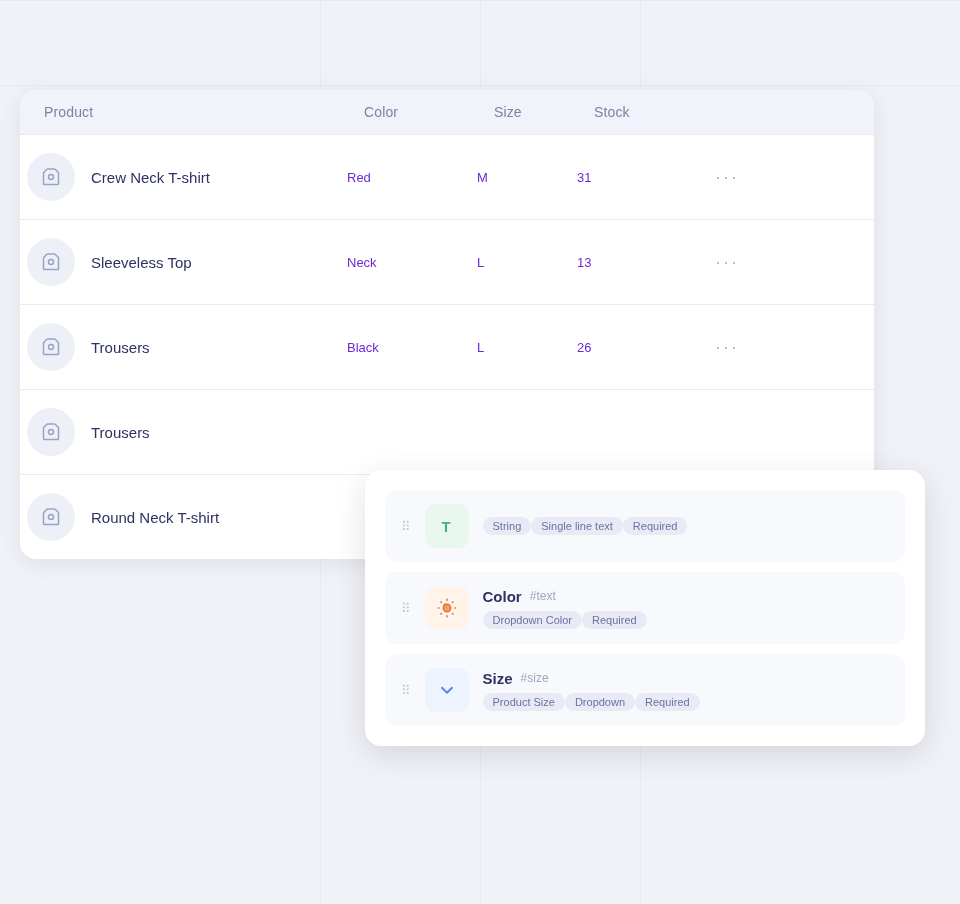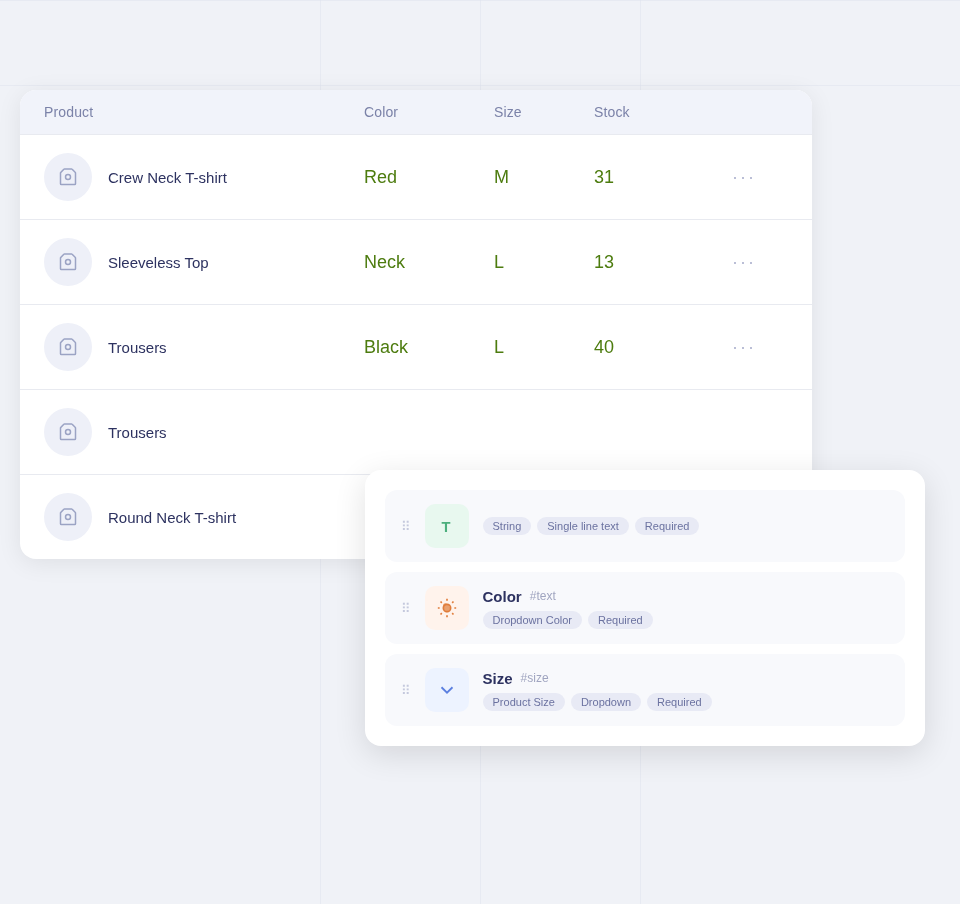--- a/index.html
+++ b/index.html
@@ -10,21 +10,21 @@
       width: 960px;
       position: relative;
       overflow: hidden;
     }
 
     
     .table-card {
       position: absolute;
       top: 90px;
       left: 20px;
-      width: 792px;
+      width: 854px;
       background: white;
       border-radius: 16px;
       box-shadow: 0 4px 24px rgba(0,0,0,0.08);
       overflow: hidden;
       z-index: 2;
     }
 
     .table-header {
       display: grid;
       grid-template-columns: 320px 130px 100px 120px 60px;
@@ -36,21 +36,21 @@
     .table-header-cell {
       font-size: 14px;
       color: #7b82a8;
       font-weight: 500;
       letter-spacing: 0.01em;
     }
 
     .table-row {
       display: grid;
       grid-template-columns: 320px 130px 100px 120px 60px;
-      padding: 18px 24px;
+      padding: 18px 7px;
       border-bottom: 1px solid #e8eaf0;
       align-items: center;
     }
 
     .table-row:last-child {
       border-bottom: none;
     }
 
     .product-cell {
       display: flex;
@@ -77,22 +77,22 @@
       stroke-width: 1.8;
     }
 
     .product-name {
       font-size: 15px;
       color: #2d3260;
       font-weight: 400;
     }
 
     .cell-value {
-      font-size: 18px;
-      color: #4d7c0f;
+      font-size: 13px;
+      color: #6d28d9;
     }
 
     .more-btn {
       display: flex;
       align-items: center;
       justify-content: center;
       cursor: pointer;
       color: #b0b5d0;
       font-size: 18px;
       letter-spacing: 2px;
@@ -176,21 +176,20 @@
     }
 
     .schema-key {
       font-size: 12px;
       color: #a0a5c0;
       font-weight: 400;
     }
 
     .schema-tags {
       display: flex;
-      gap: 6px;
       flex-wrap: wrap;
     }
 
     .tag {
       font-size: 11px;
       color: #6b72a0;
       background: #e8eaf5;
       border-radius: 20px;
       padding: 3px 10px;
       font-weight: 500;
@@ -279,21 +278,21 @@
     <div class="product-cell">
       <div class="product-icon">
         <svg viewBox="0 0 24 24">
             <path d="M20.59 6.41L17 2.82A1 1 0 0016.29 2.5H7.71a1 1 0 00-.7.29L3.41 6.41A1 1 0 003 7.12V20a1 1 0 001 1h16a1 1 0 001-1V7.12a1 1 0 00-.41-.71zM12 15a3 3 0 110-6 3 3 0 010 6z"></path>
           </svg>
       </div>
       <span class="product-name">Trousers</span>
     </div>
     <div class="cell-value">Black</div>
     <div class="cell-value">L</div>
-    <div class="cell-value">40</div>
+    <div class="cell-value">26</div>
     <div class="more-btn">···</div>
   </div>
 
   <div class="table-row">
     <div class="product-cell">
       <div class="product-icon">
         <svg viewBox="0 0 24 24">
             <path d="M20.59 6.41L17 2.82A1 1 0 0016.29 2.5H7.71a1 1 0 00-.7.29L3.41 6.41A1 1 0 003 7.12V20a1 1 0 001 1h16a1 1 0 001-1V7.12a1 1 0 00-.41-.71zM12 15a3 3 0 110-6 3 3 0 010 6z"></path>
           </svg>
       </div>

